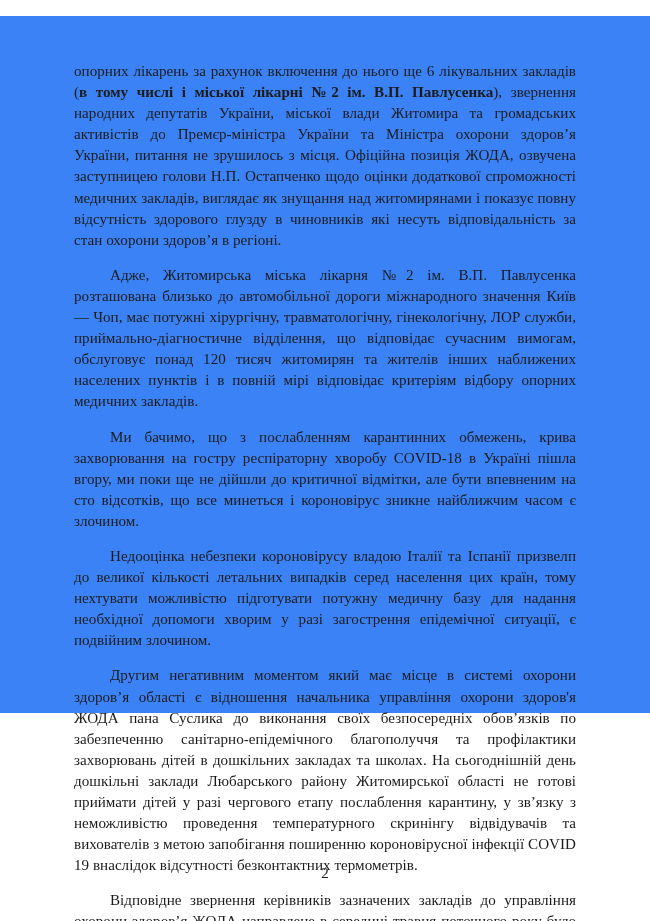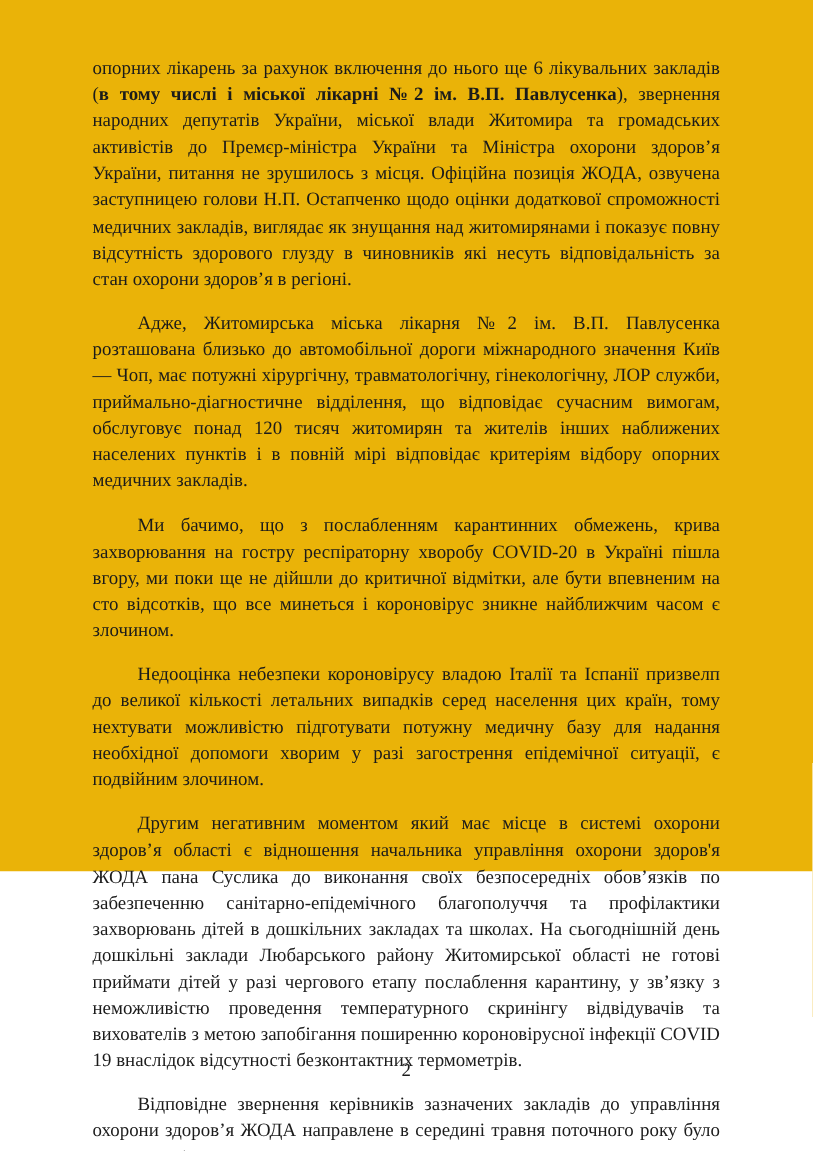--- a/index.html
+++ b/index.html
@@ -11,22 +11,23 @@
     width: 650px;
     height: 921px;
     overflow: hidden;
     font-family: "Liberation Serif", "DejaVu Serif", serif;
     color: #1b1b1b;
   }
   .page {
     position: relative;
     width: 650px;
     height: 697px;
-    background: #eab308;
+    background: #3b82f6;
     box-sizing: border-box;
+    margin-top: 16px;
   }
   .body-text {
     position: absolute;
     left: 74px;
     top: 45px;
     width: 502px;
   }
   p.para {
     margin: 0 0 14px 0;
     font-size: 15.1px;
@@ -60,21 +61,21 @@
   }
 </style>
 </head>
 <body>
 
 <div class="page">
 
   <div class="body-text">
     <p class="para no-indent"><span>опорних лікарень за рахунок включення до нього ще 6 лікувальних  закладів (</span><span class="bold">в тому числі і міської лікарні №2 ім. В.П. Павлусенка</span><span>), звернення народних депутатів України, міської влади Житомира та громадських активістів до Премєр-міністра України та Міністра охорони здоров’я України, питання не зрушилось з місця. Офіційна позиція ЖОДА, озвучена заступницею голови Н.П. Остапченко щодо оцінки додаткової спроможності медичних закладів, виглядає як знущання над житомирянами і показує повну відсутність здорового глузду в чиновників які несуть відповідальність за стан охорони здоров’я в регіоні.</span></p>
     <p class="para"><span>Адже, Житомирська міська лікарня №2 ім. В.П. Павлусенка розташована близько до автомобільної дороги міжнародного значення Київ — Чоп, має потужні хірургічну, травматологічну, гінекологічну, ЛОР служби, приймально-діагностичне відділення, що відповідає сучасним вимогам, обслуговує понад 120 тисяч житомирян та жителів інших наближених населених пунктів і в повній мірі відповідає критеріям відбору опорних медичних закладів.</span></p>
-    <p class="para"><span>Ми бачимо, що з послабленням карантинних обмежень, крива захворювання на гостру респіраторну хворобу COVID-20 в Україні  пішла вгору, ми поки ще не дійшли до критичної відмітки, але бути впевненим на сто відсотків, що все минеться і короновірус зникне найближчим часом є злочином.</span></p>
+    <p class="para"><span>Ми бачимо, що з послабленням карантинних обмежень, крива захворювання на гостру респіраторну хворобу COVID-18 в Україні  пішла вгору, ми поки ще не дійшли до критичної відмітки, але бути впевненим на сто відсотків, що все минеться і короновірус зникне найближчим часом є злочином.</span></p>
     <p class="para"><span>Недооцінка небезпеки короновірусу владою Італії та Іспанії призвелп до великої кількості летальних випадків серед населення цих країн, тому нехтувати можливістю підготувати потужну медичну базу для надання необхідної допомоги хворим у разі загострення епідемічної ситуації, є подвійним злочином.</span></p>
     <p class="para"><span>Другим негативним моментом який має місце в системі охорони здоров’я області є відношення начальника управління охорони здоров'я ЖОДА пана Суслика до виконання своїх безпосередніх обов’язків по забезпеченню санітарно-епідемічного благополуччя та профілактики захворювань дітей в дошкільних закладах та школах. На сьогоднішній день дошкільні заклади Любарського району Житомирської області не готові приймати дітей у разі чергового етапу послаблення карантину, у зв’язку з неможливістю проведення температурного скринінгу  відвідувачів та вихователів  з метою запобігання поширенню короновірусної інфекції COVID 19 внаслідок відсутності безконтактних термометрів.</span></p>
     <p class="para"><span>Відповідне звернення керівників зазначених закладів до управління охорони здоров’я ЖОДА направлене в середині травня поточного року було залишене без уваги, а на моє депутатське звернення з проханням терміново забезпечити дитячі садочки безконтактними термометрами, я отримав відповідь, що до повноважень обласного управління охорони здоров’я не належить забезпечення дошкільних закладів такими приладами. Така відповідь, означає лише одне, що посадові особи управління охорони здоров’я ЖОДА займаються</span></p>
   </div>
 
   <div class="page-number">2</div>
 
 </div>
 
 </body></html>

